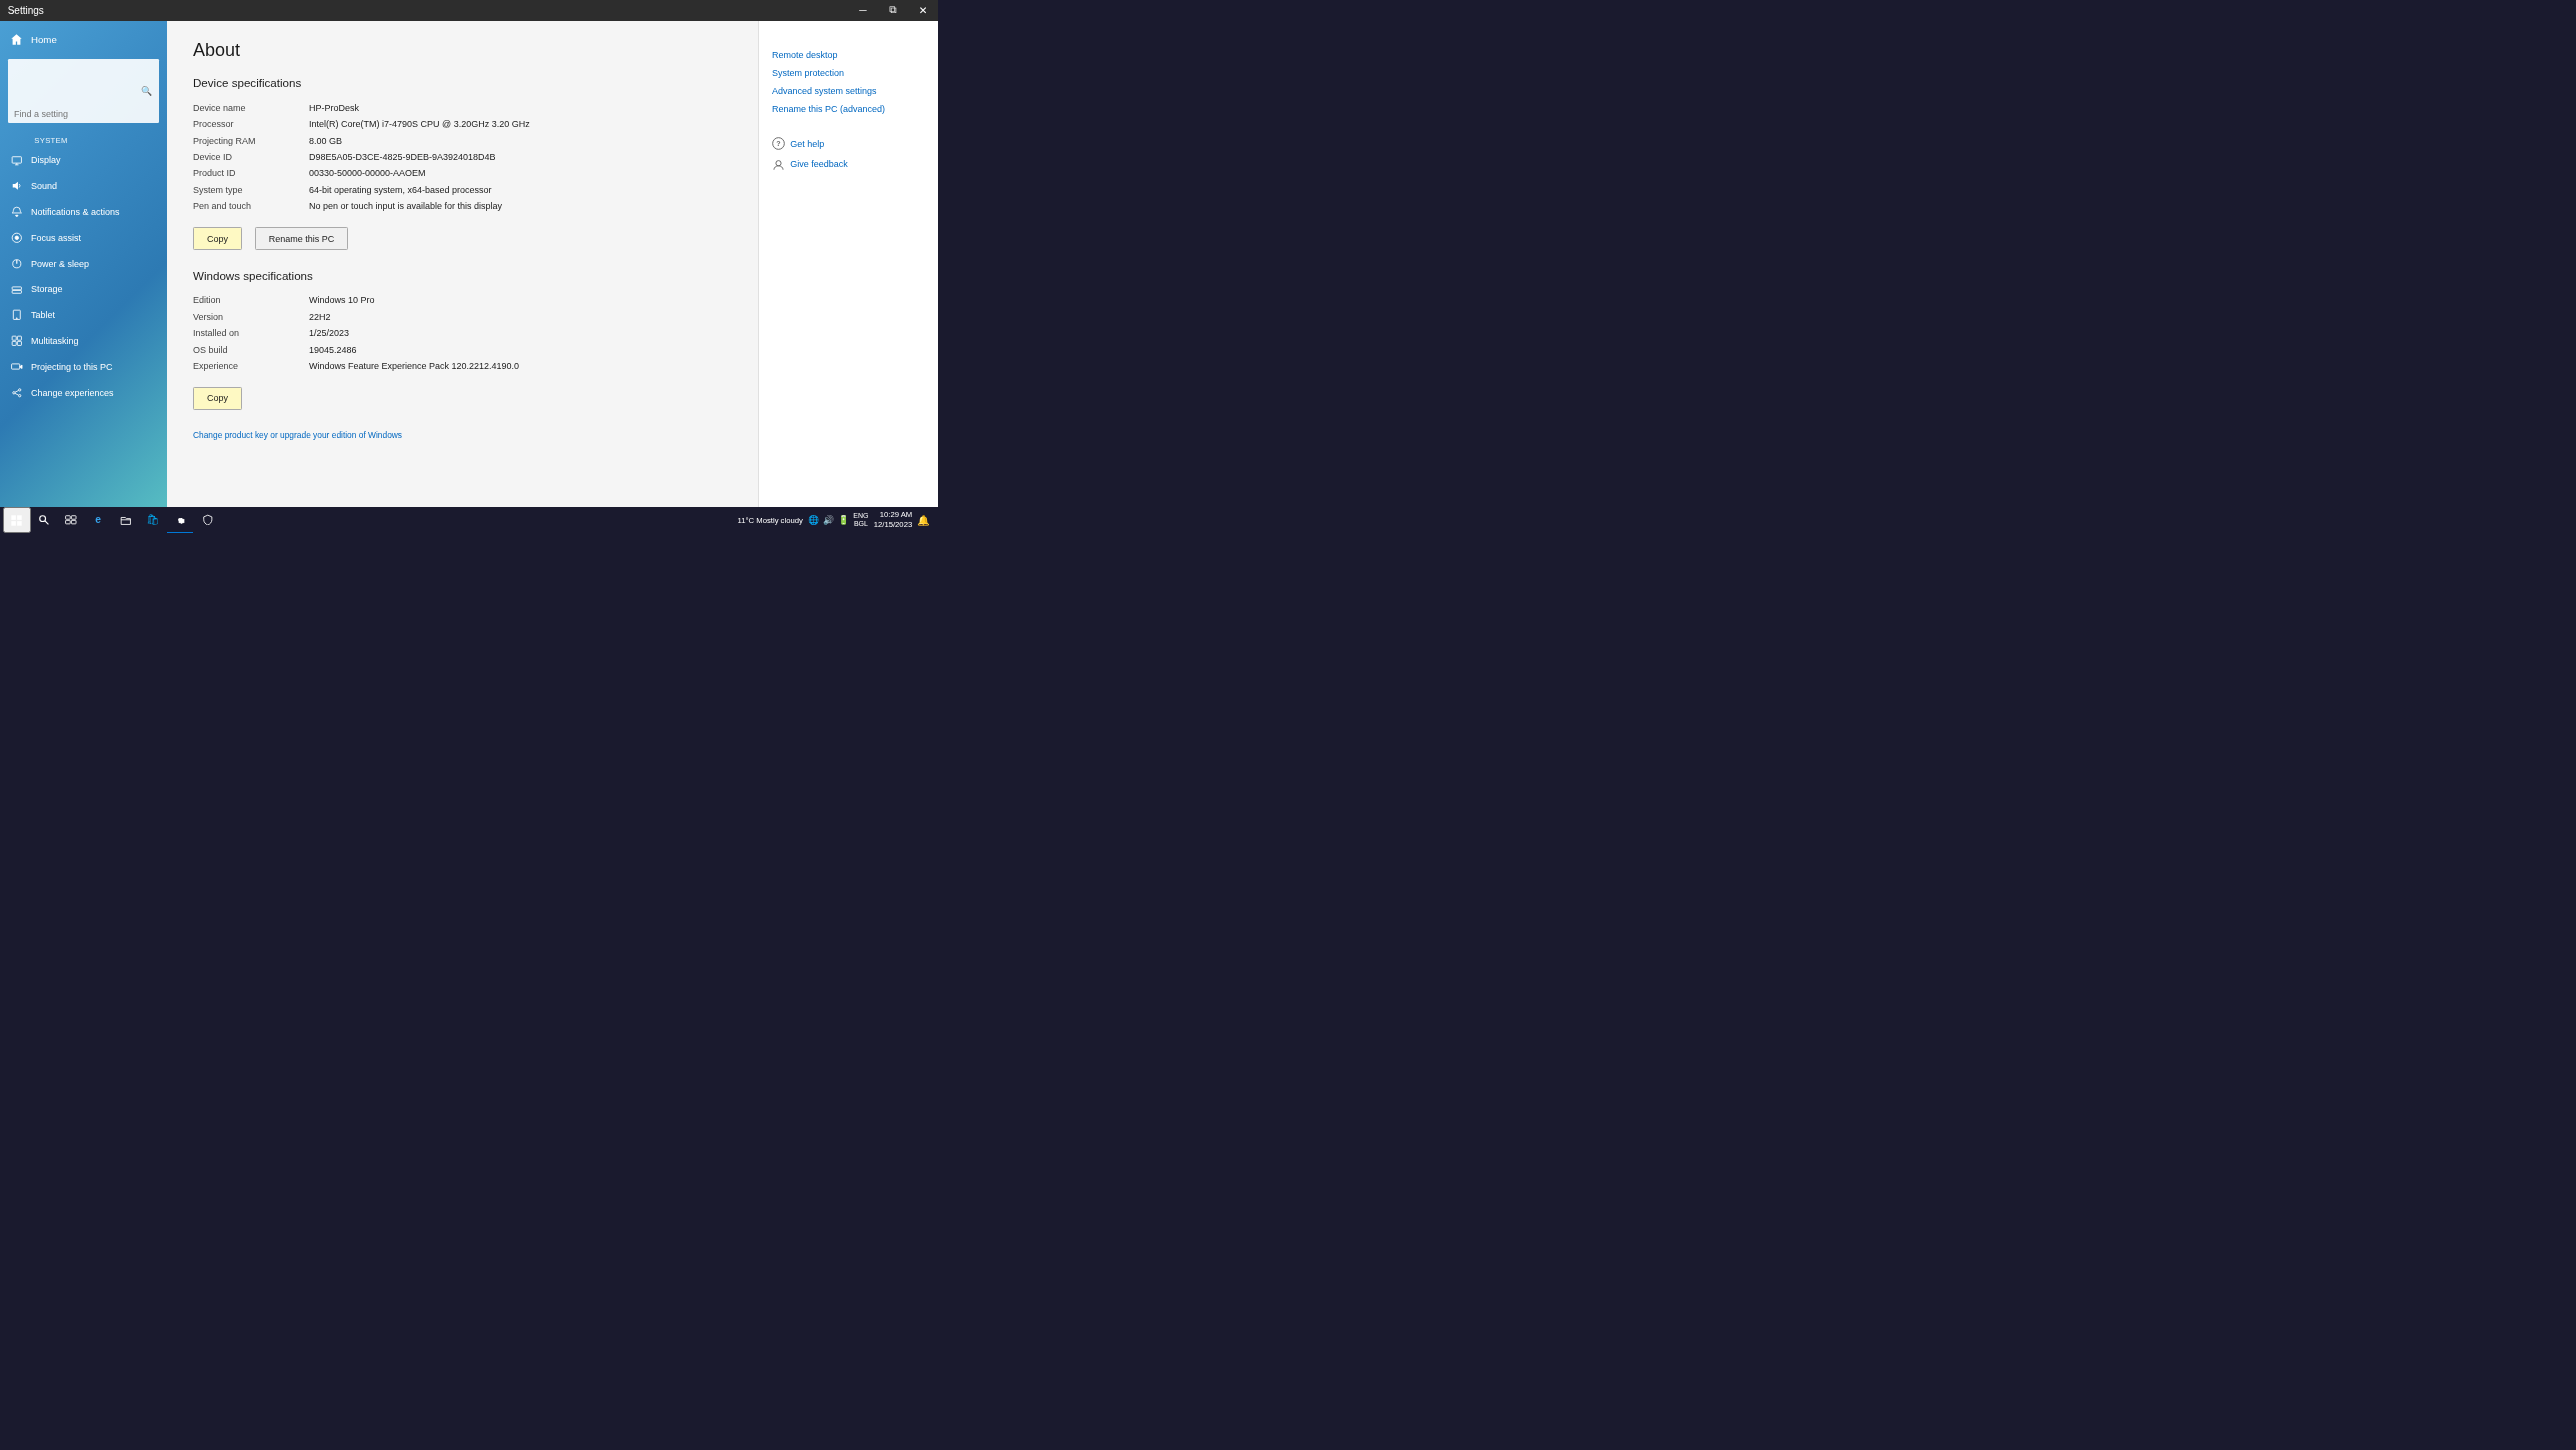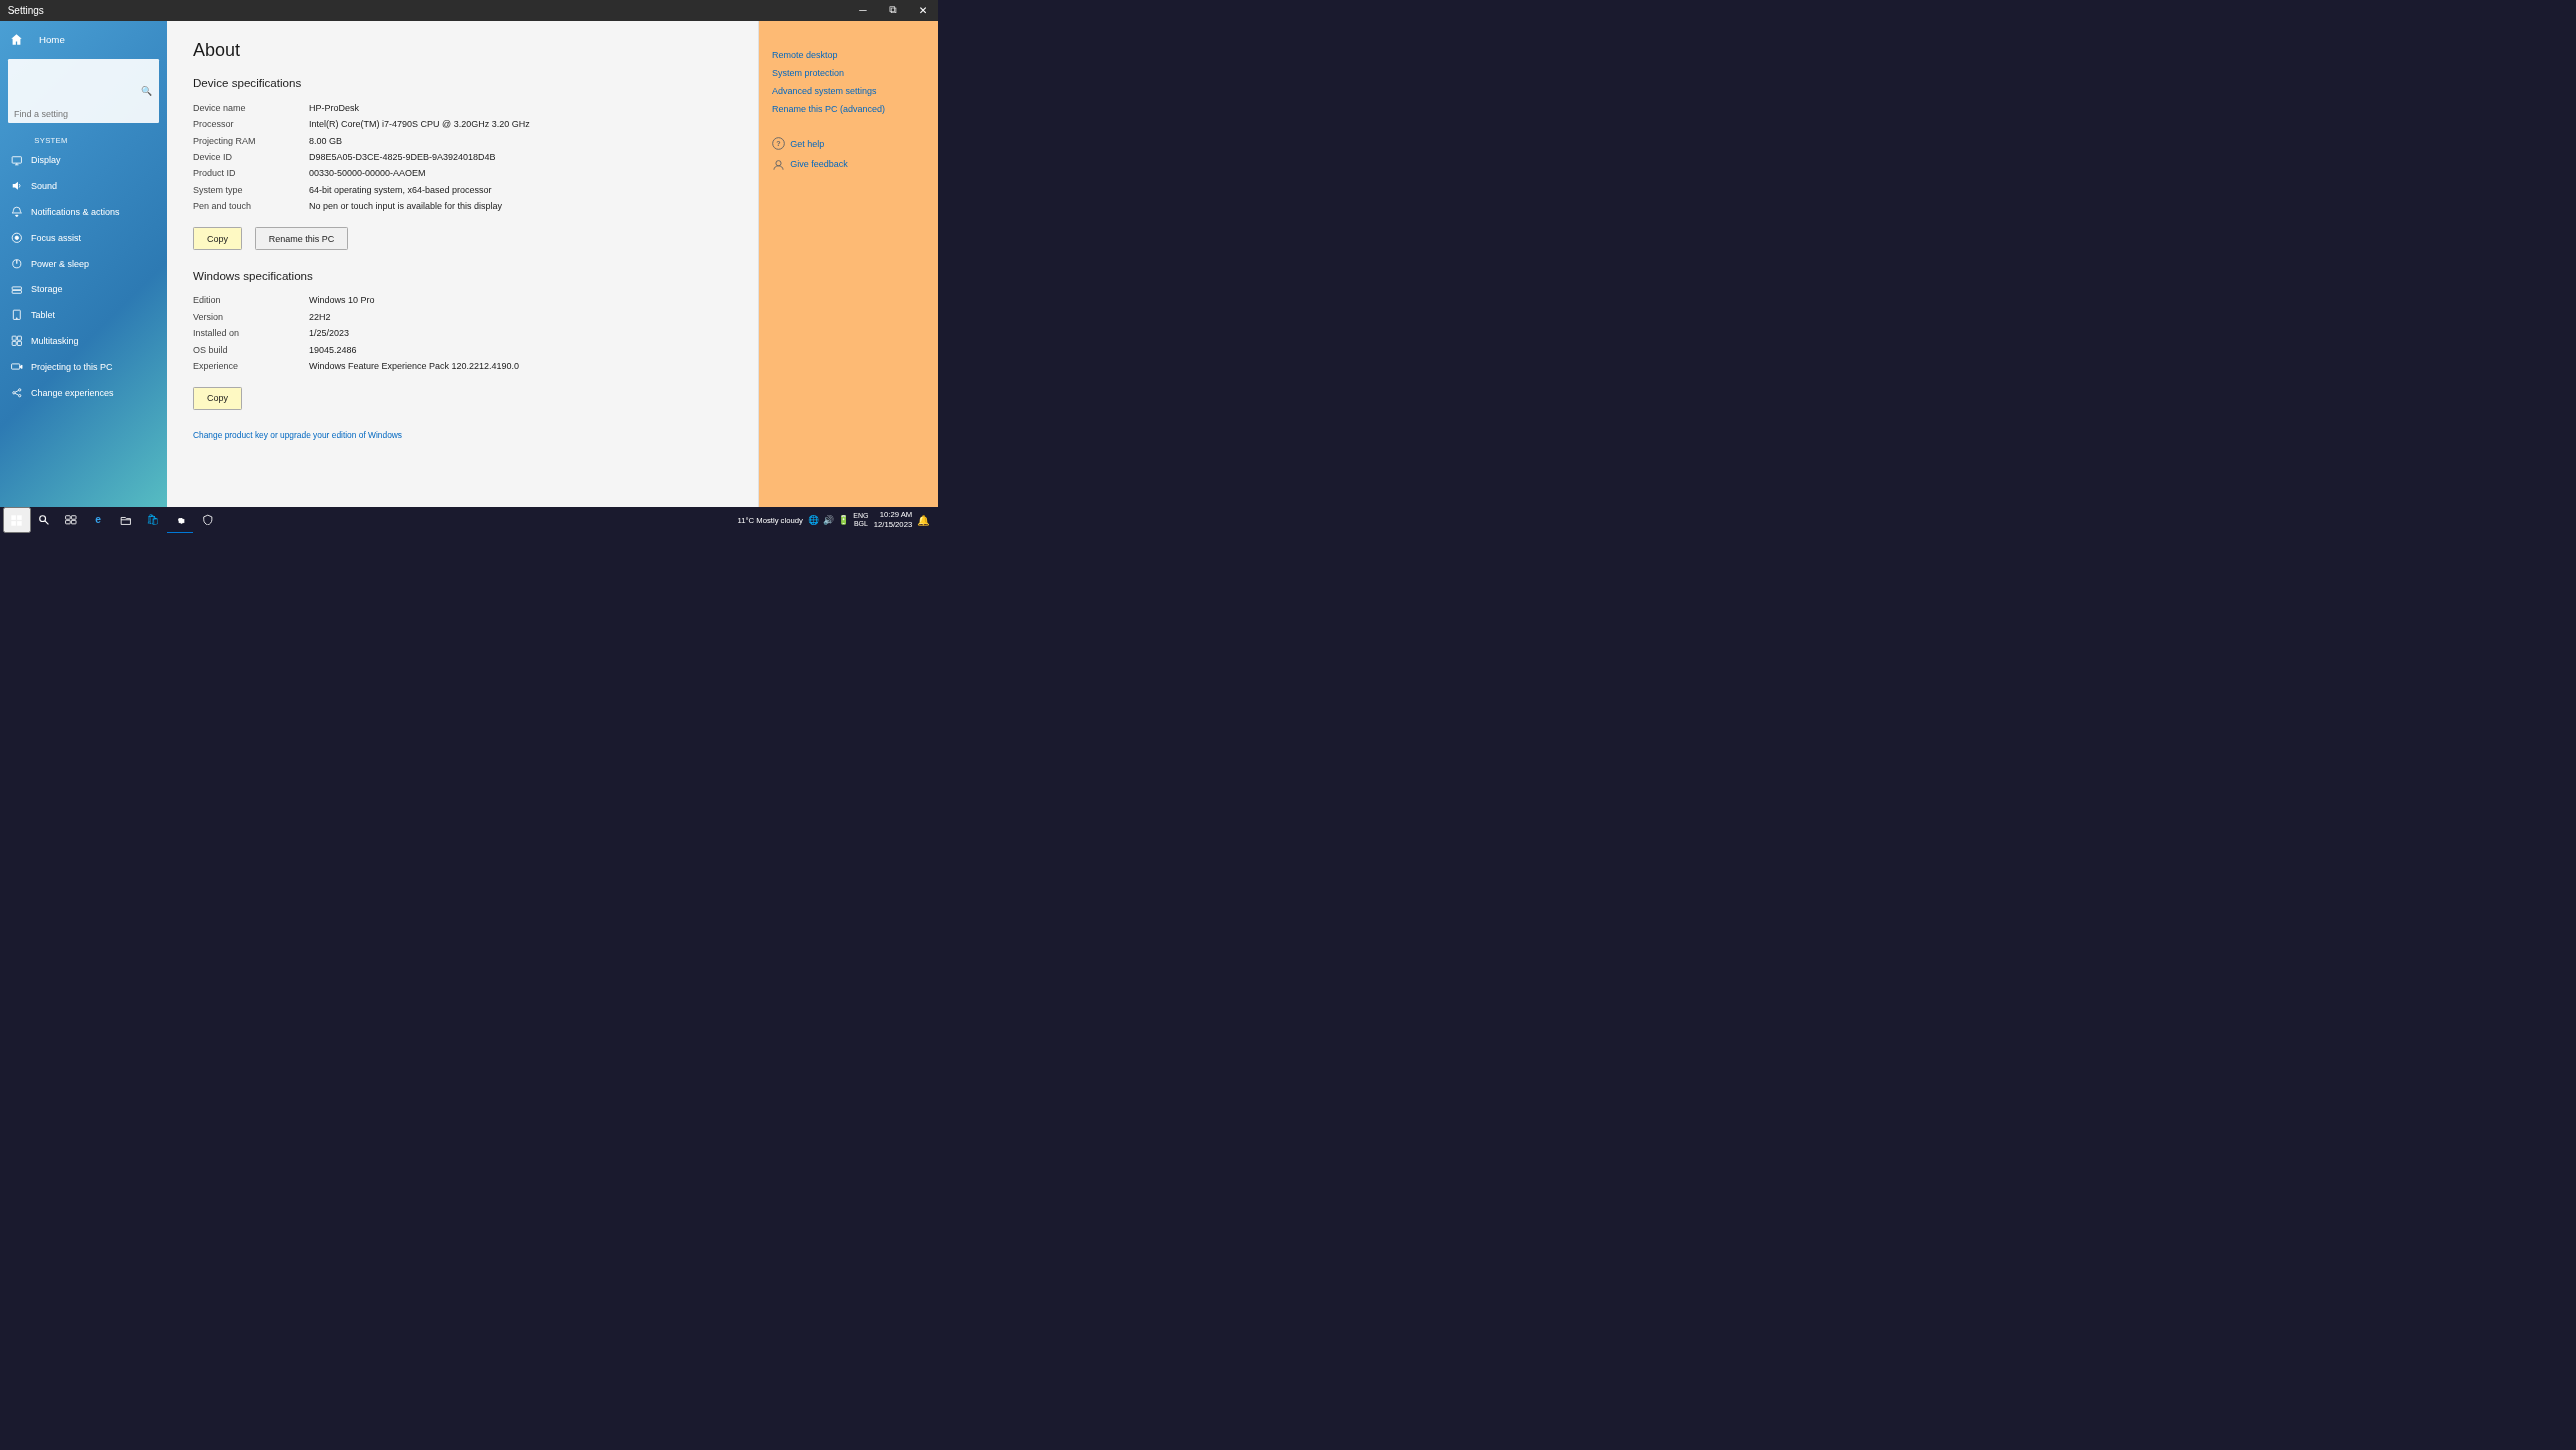--- a/index.html
+++ b/index.html
@@ -71,21 +71,20 @@
       flex-shrink: 0;
       overflow: hidden;
     }
 
     .sidebar-home {
       display: flex;
       align-items: center;
       padding: 7.7px 10.3px;
       cursor: pointer;
       color: #fff;
-      gap: 8px;
     }
     .sidebar-home-icon {
       width: 13px;
       height: 13px;
       margin-right: 7.7px;
       color: #fff;
     }
     .sidebar-home-label {
       font-size: 9.7px;
       color: #fff;
@@ -208,21 +207,21 @@
 
     .buttons-row {
       display: flex;
       gap: 6.4px;
       margin-bottom: 19.3px;
     }
 
     
     .right-panel {
       width: 180px;
-      background: #fdba74;
+      background: #ffffff;
       padding: 26px 13px;
       flex-shrink: 0;
       border-left: 0.6px solid #e0e0e0;
     }
 
     .right-link {
       display: block;
       color: #0067c0;
       font-size: 9px;
       text-decoration: none;

